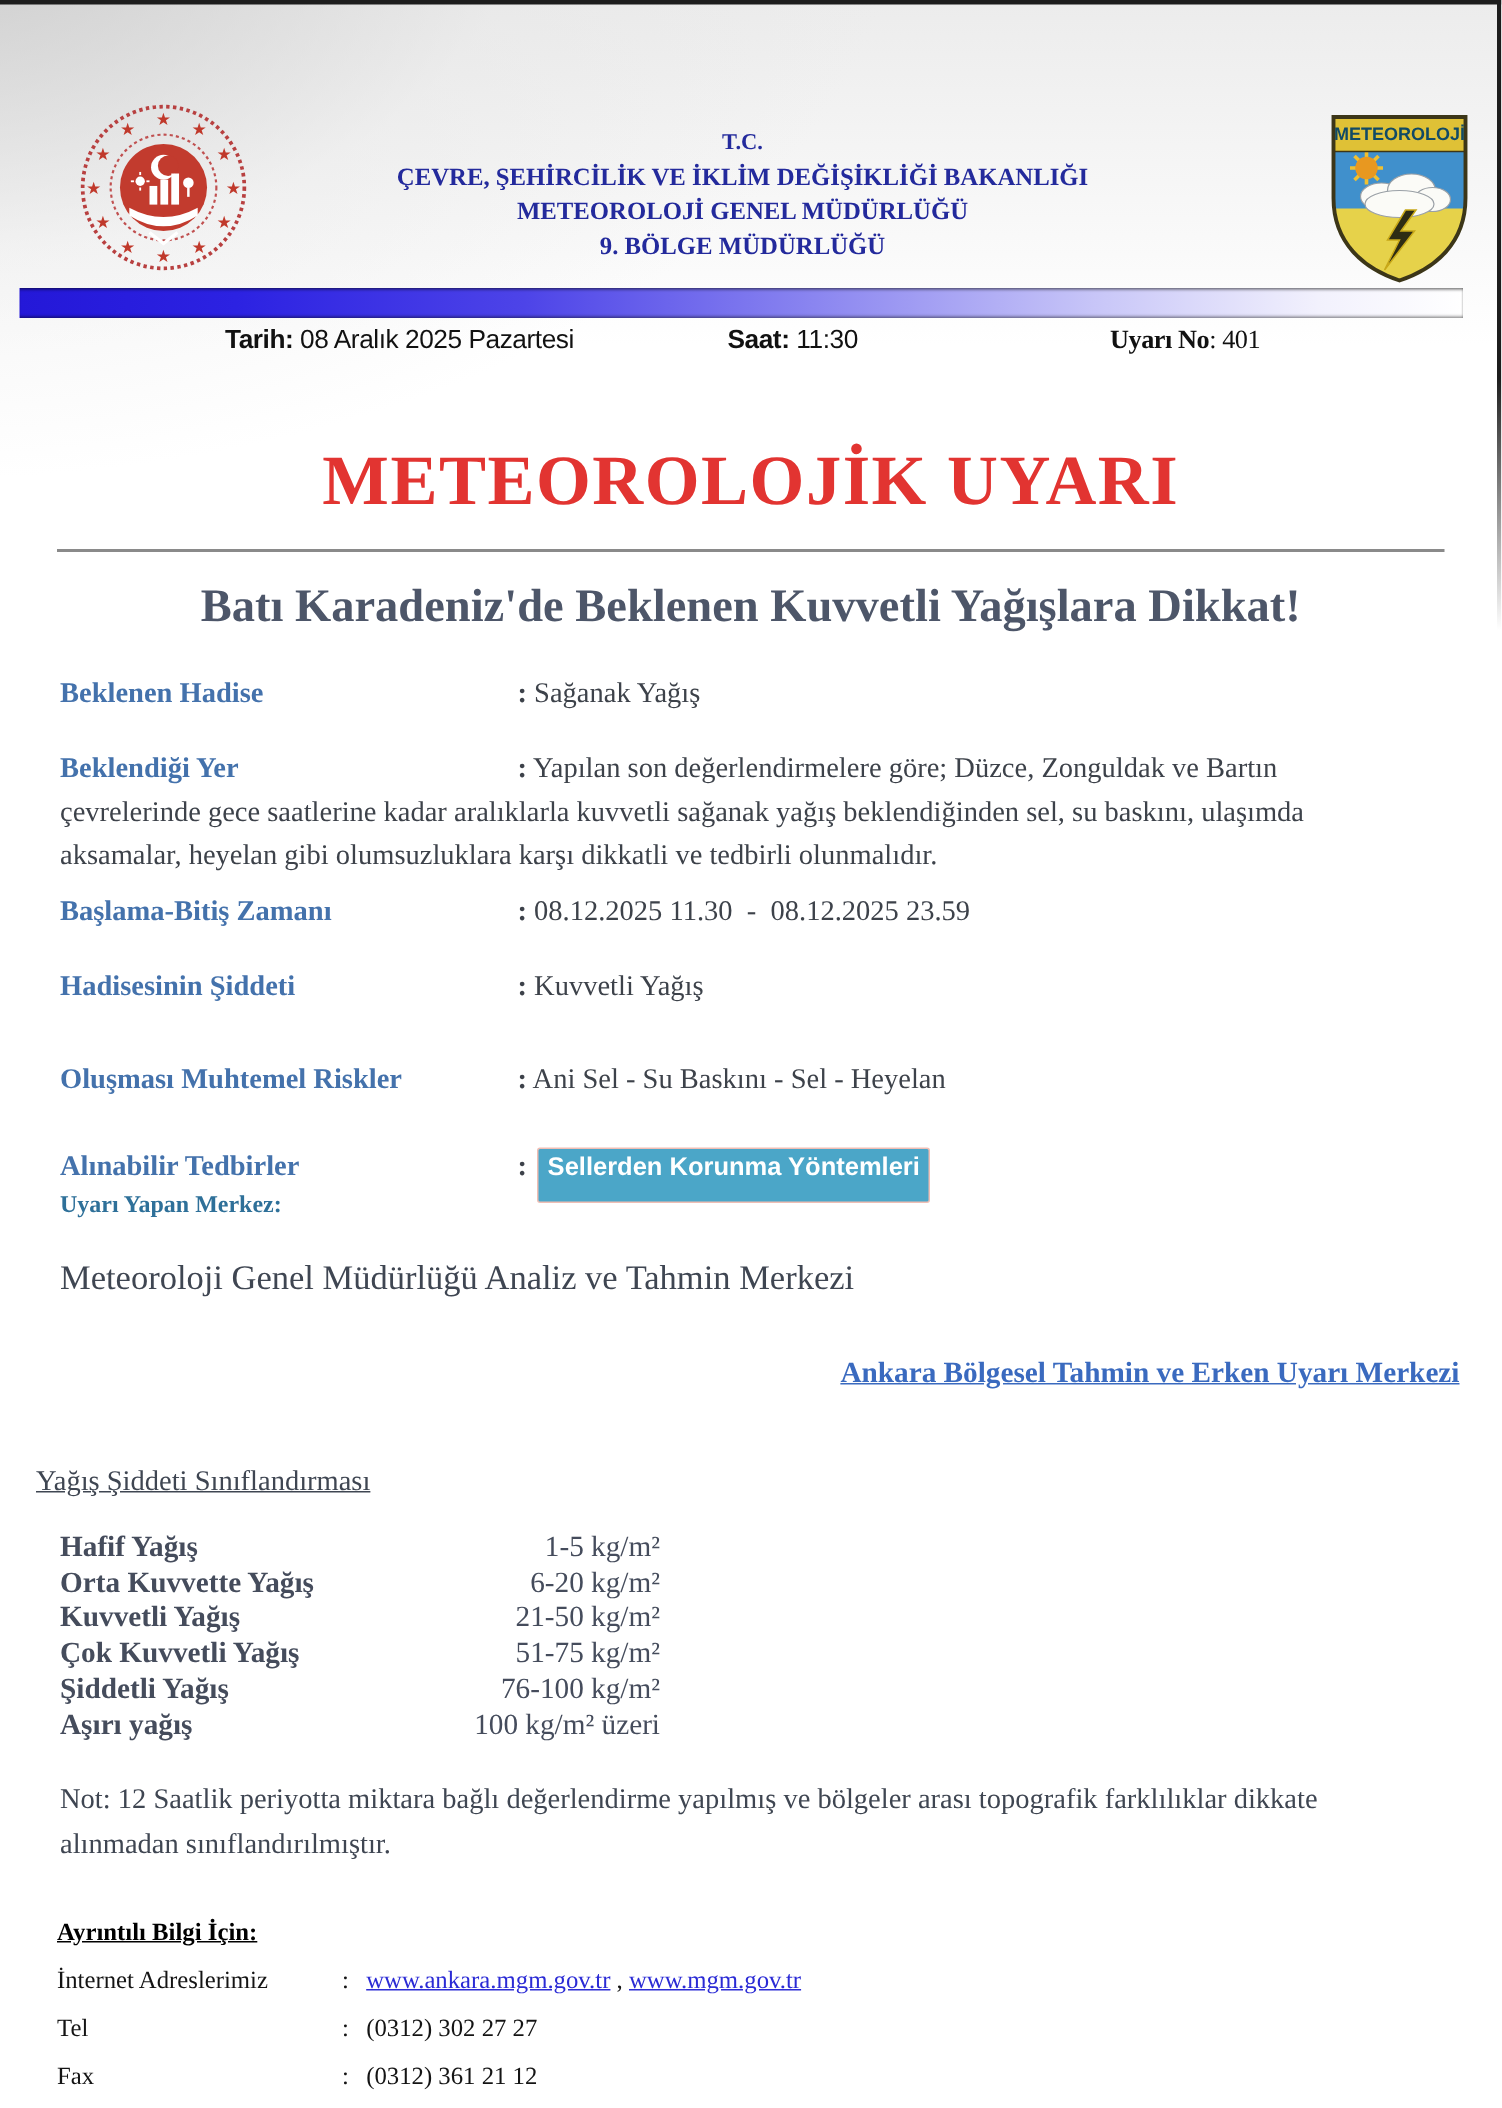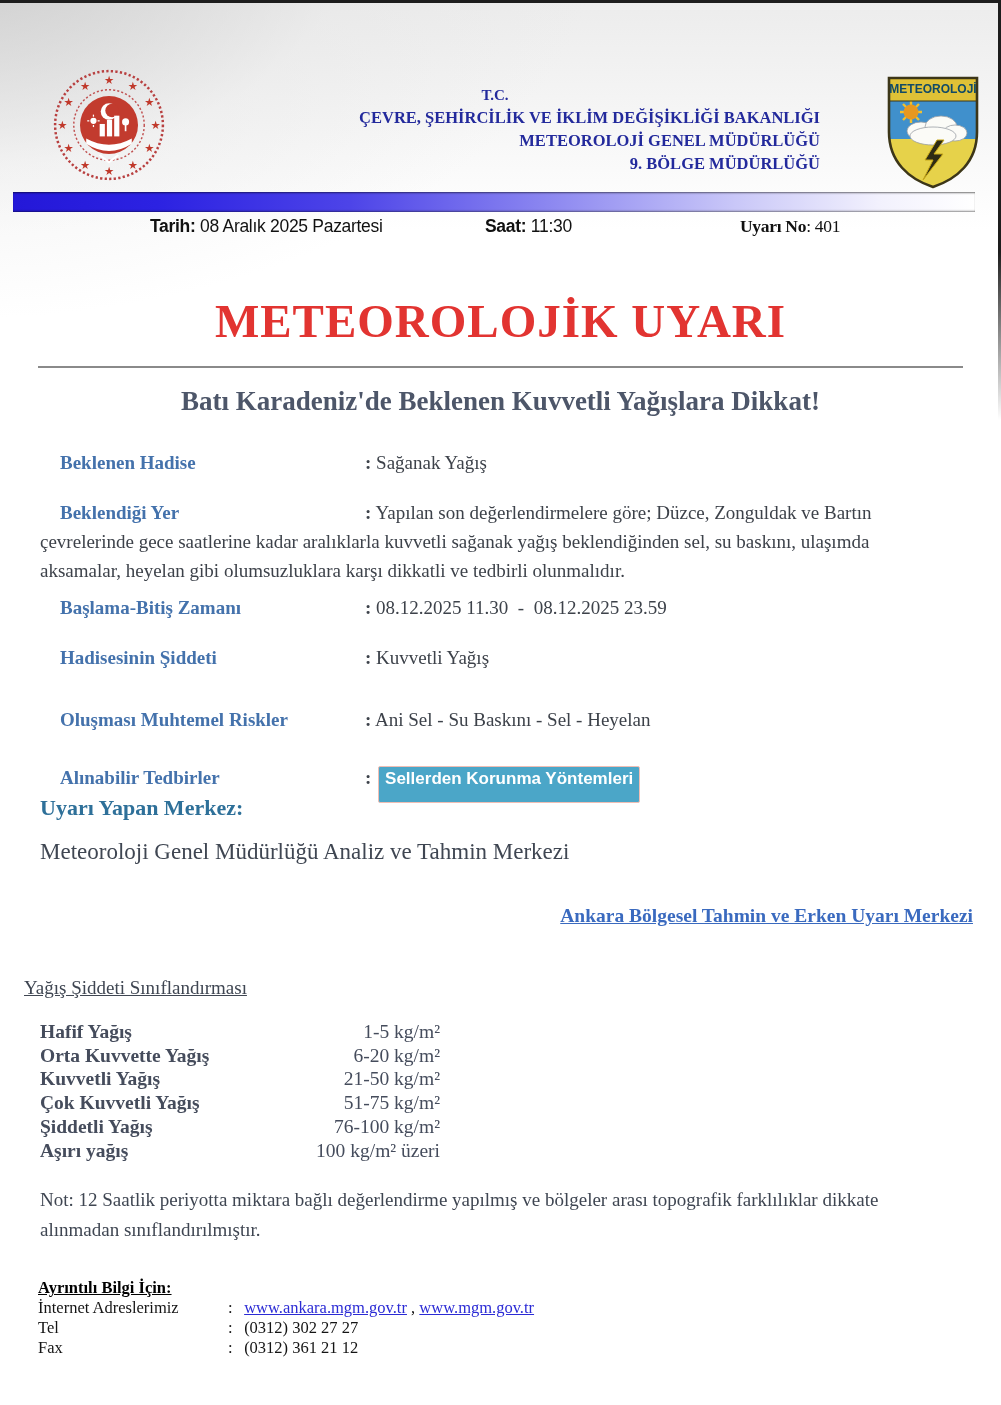--- a/index.html
+++ b/index.html
@@ -17,70 +17,70 @@
   .top-strip{position:absolute;top:0;left:0;right:0;height:3px;background:#1d1d1d;}
   .right-strip{position:absolute;top:0;right:0;width:3px;height:420px;
     background:linear-gradient(#1d1d1d 60%, rgba(29,29,29,0));}
 
   
   .emblem-left{position:absolute;left:52px;top:68px;}
   .badge-right{position:absolute;left:883px;top:74px;}
   .org-block{position:absolute;left:170px;top:84px;width:650px;text-align:center;
     color:#232a9c;font-weight:bold;}
   .org-line1{font-size:15px;line-height:22px;}
-  .org-line{font-size:16.5px;line-height:23px;text-align:right;}
+  .org-line{font-size:16.5px;line-height:23px;}
 
   
   .grad-bar{position:absolute;left:13px;top:192px;width:962px;height:20px;
     background:linear-gradient(90deg,#2418d8 0%,#2c22e2 15%,#4d44e8 35%,#8a85f0 55%,#c9c7f8 75%,#f2f1fd 90%,#ffffff 100%);
     box-shadow:inset 0 2px 2px -1px rgba(0,0,0,.55), inset 0 -2px 2px -1px rgba(0,0,0,.45);}
 
   
   .info-row{position:absolute;top:216px;left:0;width:100%;height:26px;
     font-family:"Liberation Sans", sans-serif;font-size:17.5px;color:#111;letter-spacing:-0.3px;}
   .info-item{position:absolute;white-space:nowrap;}
   .b{font-weight:bold;}
 
   
   .warn-title{position:absolute;top:294px;left:0;width:100%;text-align:center;
     color:#e23431;font-size:47px;font-weight:bold;letter-spacing:1px;}
   .title-rule{position:absolute;top:366px;left:38px;right:38px;border-top:2px solid #8a8a8a;}
   .headline{position:absolute;top:386px;left:0;width:100%;text-align:center;
-    color:#4d5669;font-size:27px;font-weight:bold;}
+    color:#4d5669;font-size:31px;font-weight:bold;}
 
   
   .fields{position:absolute;top:448px;left:40px;right:62px;font-size:19px;color:#3d424a;}
   .field{line-height:29px;}
-  .flabel{display:inline-block;width:305px;color:#4472ac;font-weight:bold;vertical-align:top;margin-left:20px;}
+  .flabel{display:inline-block;width:305px;color:#4472ac;font-weight:bold;vertical-align:top;}
   .colon{font-weight:bold;color:#3d424a;}
   .ws-pre{white-space:pre-wrap;}
   .mt21{margin-top:21px;} .mt8{margin-top:8px;}
   .mt32{margin-top:33px;} .mt29{margin-top:29px;}
   .chip{display:inline-block;font-family:"Liberation Sans", sans-serif;font-size:17px;font-weight:bold;
     color:#ffffff;background:#4ba6c8;border:1px solid #f0beb4;border-radius:2px;
     padding:2px 6px 13px 6px;text-decoration:none;line-height:20px;margin-left:2px;}
 
   
-  .issuing-heading{position:absolute;top:795px;left:40px;font-size:22px;font-weight:bold;color:#2e7099;}
+  .issuing-heading{position:absolute;top:795px;left:40px;font-size:16px;font-weight:bold;color:#2e7099;}
   .issuing-name{position:absolute;top:839px;left:40px;font-size:23px;color:#3f4652;}
   .regional-link{position:absolute;top:905px;right:28px;font-size:19.5px;font-weight:bold;
     color:#3a6abf;text-decoration:underline;}
 
   
   .class-heading{position:absolute;top:977px;left:24px;font-size:19px;color:#3f4652;text-decoration:underline;}
   .class-table{position:absolute;top:1020px;left:40px;font-size:19.5px;color:#454c5c;}
   .class-row{line-height:23.7px;}
   .clabel{display:inline-block;width:210px;font-weight:bold;}
   .cvalue{display:inline-block;width:190px;text-align:right;}
   .note{position:absolute;top:1185px;left:40px;width:900px;font-size:19px;line-height:30px;color:#3f4652;}
 
   
   .contact{position:absolute;top:1278px;left:38px;font-size:16.5px;line-height:20px;color:#141414;}
   .contact-heading{font-weight:bold;text-decoration:underline;color:#000;}
-  .contact-row{margin-top:0;}
+  .contact-row{margin-top:12px;}
   .ctlabel{display:inline-block;width:190px;}
   .ctcolon{display:inline-block;width:12px;}
   .weblink{color:#2b2bd5;text-decoration:underline;}
 </style>
 </head>
 <body>
 
 <div class="page">
   <div class="top-strip"></div>
   <div class="right-strip"></div>

